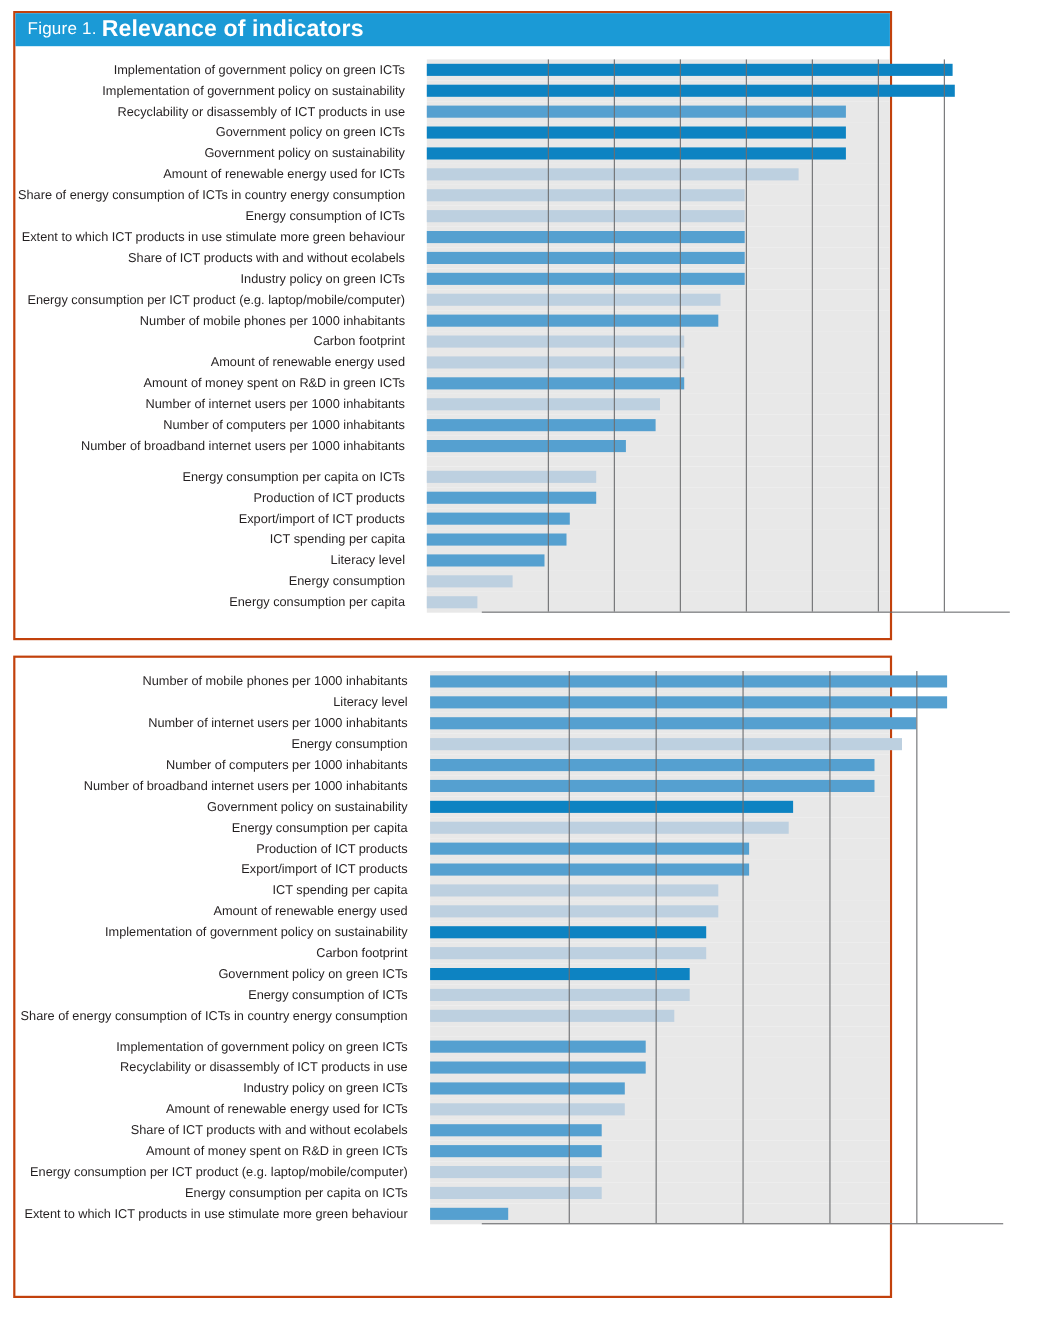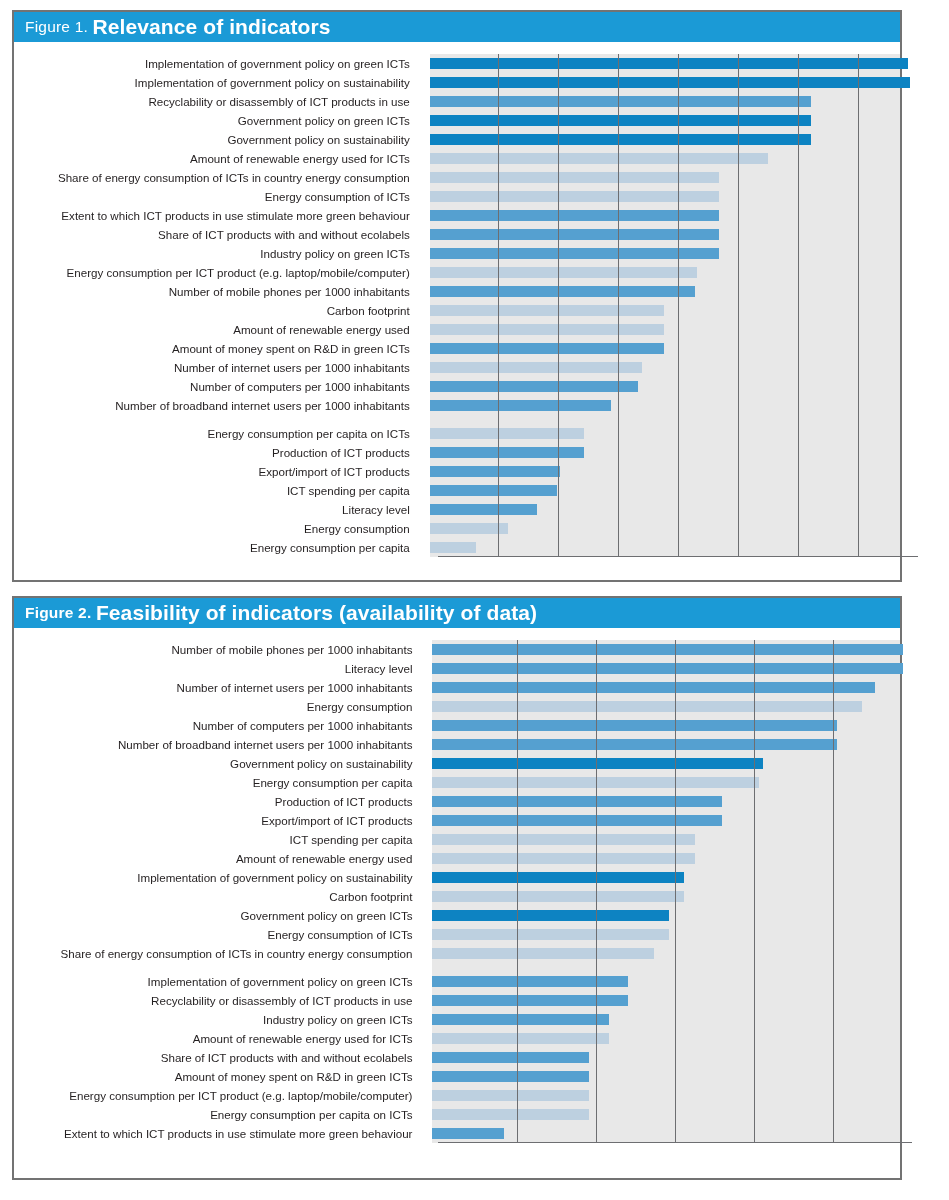--- a/index.html
+++ b/index.html
@@ -10,23 +10,23 @@
     font-family: "Liberation Sans", sans-serif;
   }
   .page {
     width: 949px; height: 1200px;
     position: relative;
     background: #ffffff;
     padding: 10px 12px;
   }
 
   .figure {
-    border: 2px solid #737373;
+    border: 2px solid #c2410c;
     background: #ffffff;
-    width: 890px;
+    width: 799px;
     position: relative;
   }
   #figure-1 { height: 572px; }
   #figure-2 { margin-top: 14px; height: 584px; }
 
   .fig-header {
     background: #1b9ad6;
     height: 30px;
     display: flex;
     align-items: center;
@@ -274,24 +274,20 @@
           <div class="gl" style="left: 180px; background: rgb(109, 110, 113);"></div>
           <div class="gl" style="left: 240px; background: rgb(109, 110, 113);"></div>
           <div class="gl" style="left: 300px; background: rgb(109, 110, 113);"></div>
           <div class="gl" style="left: 360px; background: rgb(109, 110, 113);"></div>
           <div class="gl" style="left: 420px; background: rgb(109, 110, 113);"></div>
         </div>
     </div>
   </div>
 
   <div class="figure" id="figure-2">
-    <div class="fig-header all-bold">
-      <span class="fig-num">Figure 2. </span>
-        <span class="fig-title">Feasibility of indicators (availability of data)</span>
-    </div>
     <div class="chart-area">
       <div class="rows" id="rows-2">
           <div class="row">
             <div class="cat-label">Number of mobile phones per 1000 inhabitants</div>
             <div class="track" style="width: 474px; background: rgb(232, 232, 232);">
               <div class="bar" style="width: 470.05px; background: rgb(85, 160, 208);"></div>
             </div>
           </div>
           <div class="row">
             <div class="cat-label">Literacy level</div>

